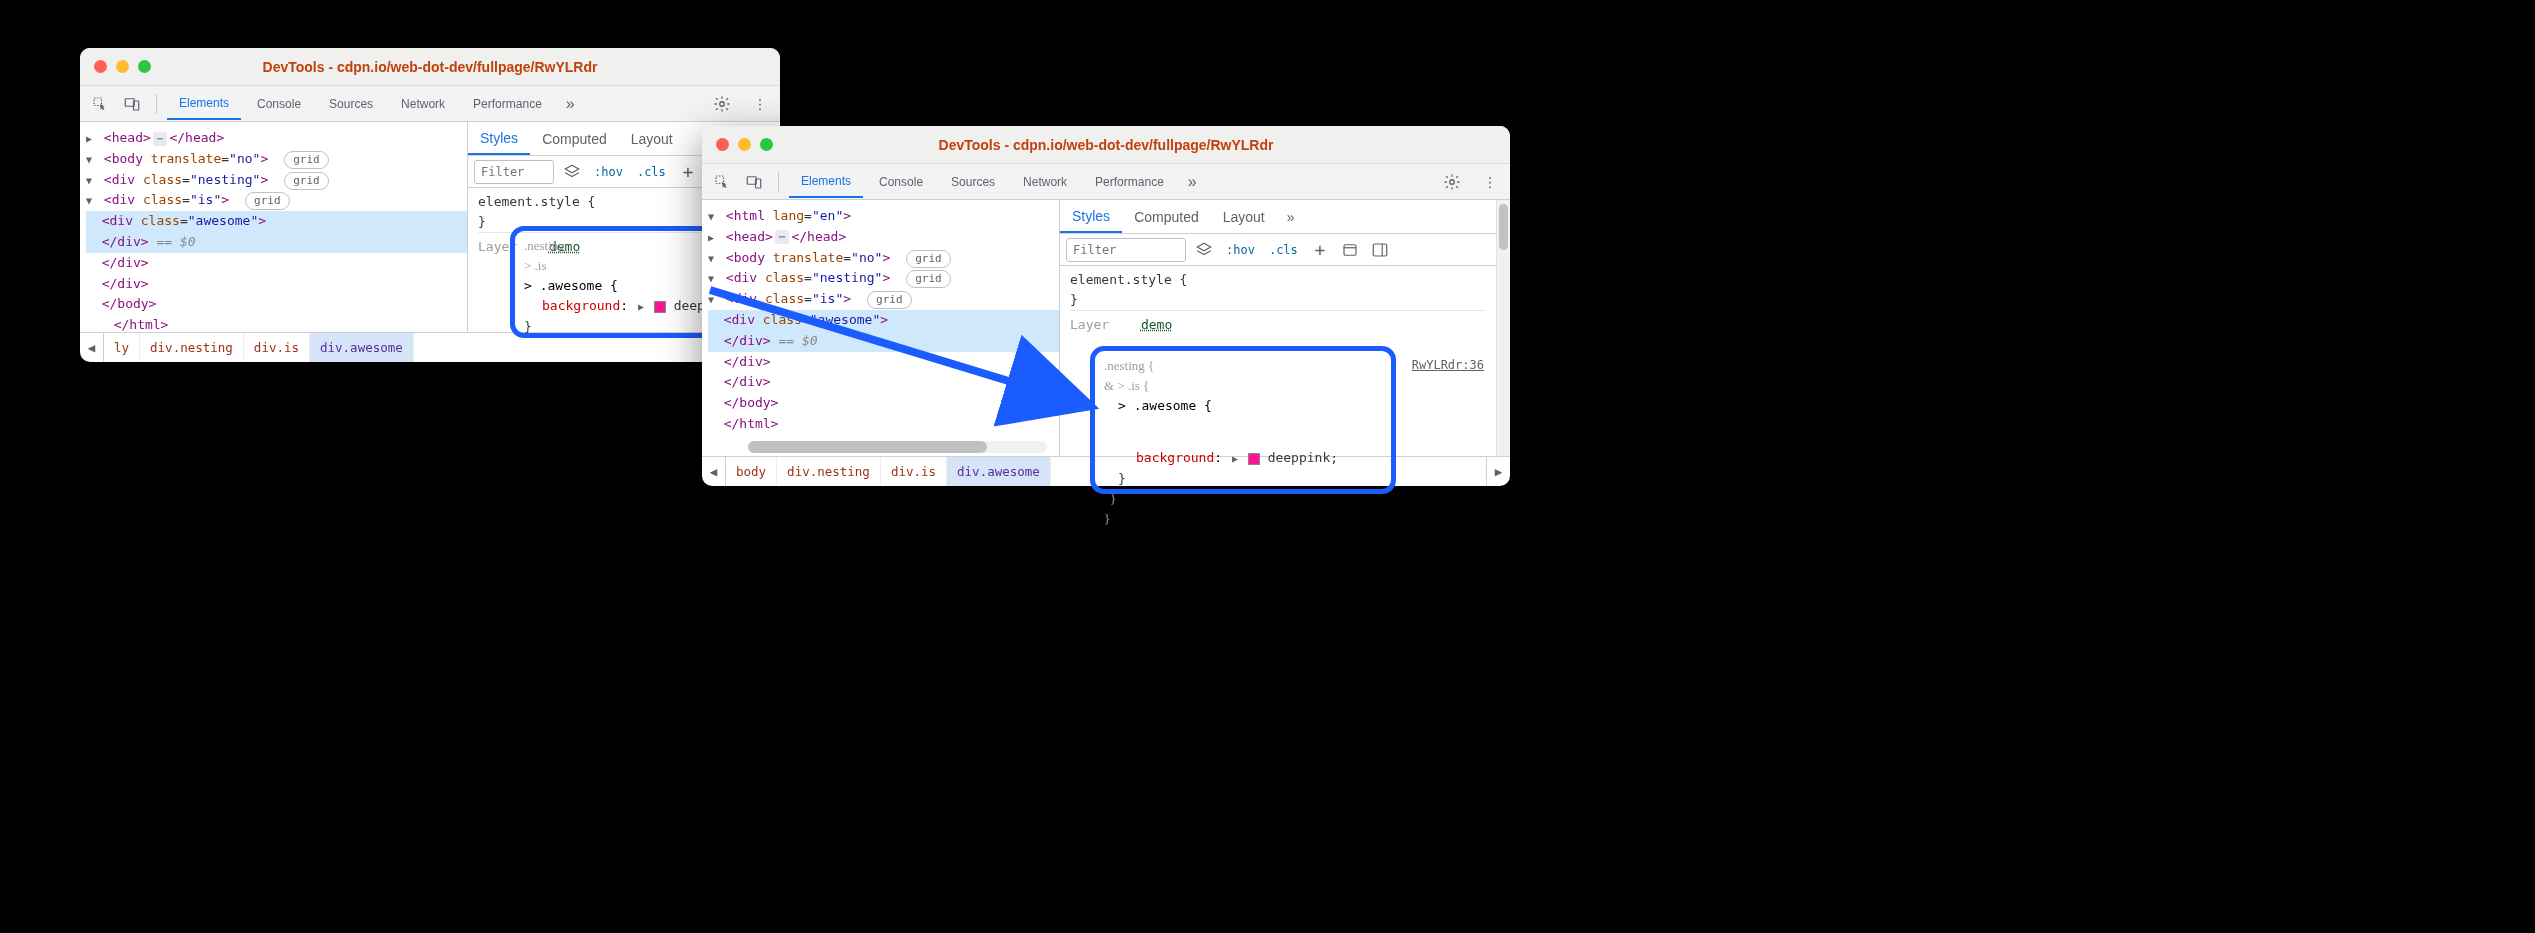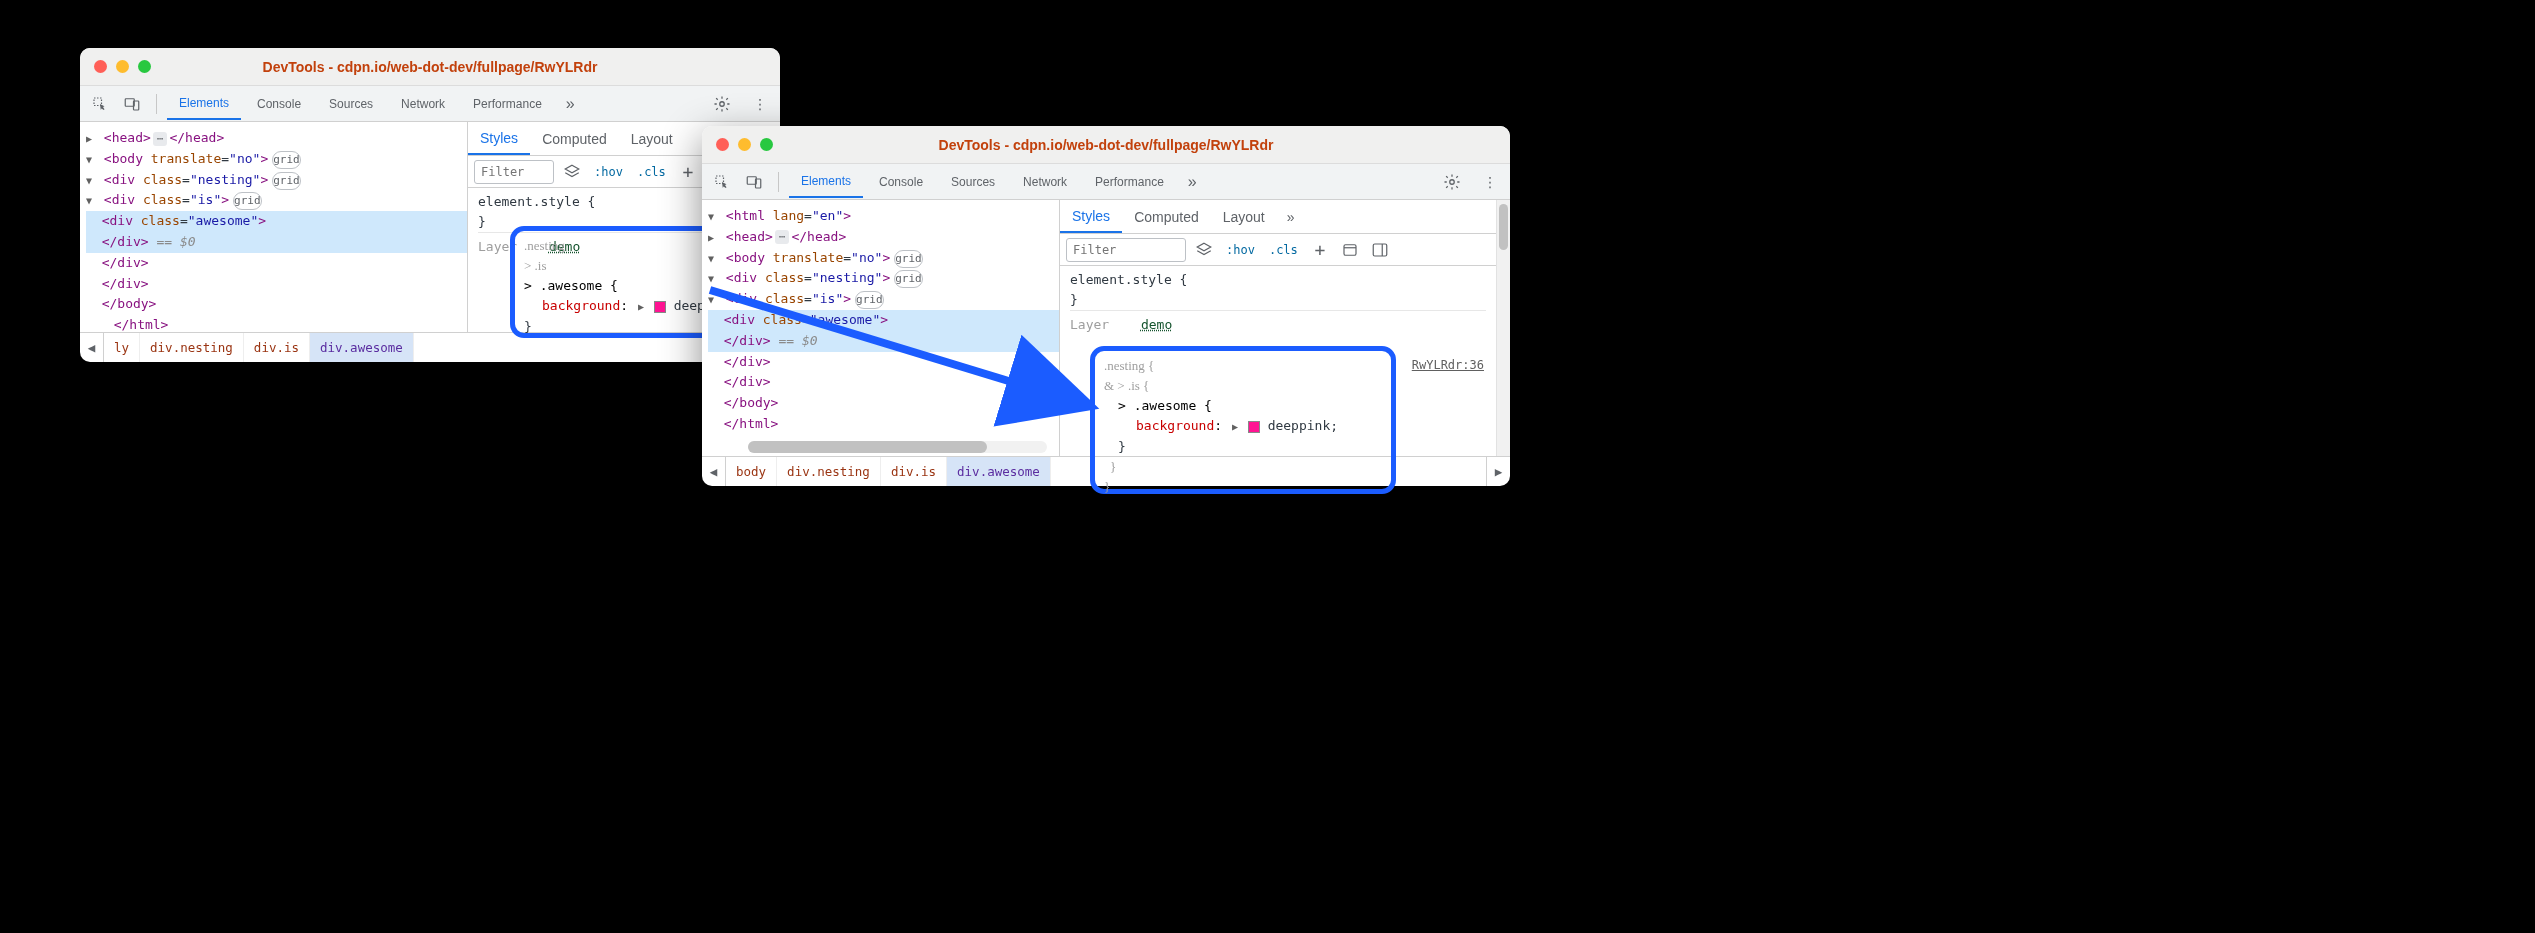--- a/index.html
+++ b/index.html
@@ -118,22 +118,22 @@
   .eq0 { color:#8a8a8a; font-style: italic; }
   .sel-row { background:#cfe8fc; }
 
   .ellipsis-badge {
     display:inline-block; background:#e8eaed; color:#5f6368;
     border-radius: 3px; padding: 0 4px; font-size: 11px; line-height: 14px;
     vertical-align: middle; margin: 0 2px;
   }
   .grid-badge {
     display:inline-block; border:1px solid #bdc1c6; color:#5f6368;
-    border-radius: 10px; padding: 0 0; font-size: 11px; line-height: 16px;
-    margin-left: 4px; background:#fff;
+    border-radius: 10px; padding: 0 8px; font-size: 11px; line-height: 16px;
+    margin-left: 16px; background:#fff;
   }
 
   .h-scrollbar {
     height: 12px; background:#f1f1f1; margin: 6px 12px 0 40px;
     border-radius: 6px; position:relative;
   }
   .h-scrollbar .thumb { position:absolute; height:100%; background:#c1c1c1; border-radius:6px; }
 
   .breadcrumb {
     display:flex; align-items:center; height: 30px;
@@ -434,21 +434,21 @@
     <div class="after"></div>
     <div class="arrow-right">▶</div>
   </div>
 
   <div class="highlight-box" style="left:388px; top:220px; width:306px; height:148px;"></div>
   <div style="position:absolute; left:402px; top:230px; font-family:Menlo,monospace; font-size:13px; line-height:1.55; width:380px;">
     <div><span class="sel-gray">.nesting {</span>
       <span class="src-link">RwYLRdr:36</span></div>
     <div><span class="sel-gray">&amp; &gt; .is {</span></div>
     <div style="padding-left:14px;"><span class="sel-black">&gt; .awesome {</span></div>
-    <div style="padding-left:14px;"><span class="prop">background</span><span class="colon">:</span> <span class="disclosure">▶</span> <span class="swatch"></span> <span>deeppink</span><span>;</span></div>
+    <div style="padding-left:14px;margin-top:32px;"><span class="prop">background</span><span class="colon">:</span> <span class="disclosure">▶</span> <span class="swatch"></span> <span>deeppink</span><span>;</span></div>
     <div style="padding-left:14px;"><span>}</span></div>
     <div class="sel-gray" style="padding-left:6px;"><span>}</span></div>
     <div class="sel-gray"><span>}</span></div>
   </div>
 </div>
 
 <svg class="arrow-svg" style="left:700px; top:260px; width:420px; height:180px;" viewBox="0 0 420 180">
   <defs>
     <marker id="ah" markerWidth="14" markerHeight="14" refX="10" refY="6" orient="auto">
       <path d="M0,0 L12,6 L0,12 z" fill="#1b5cff"></path>

